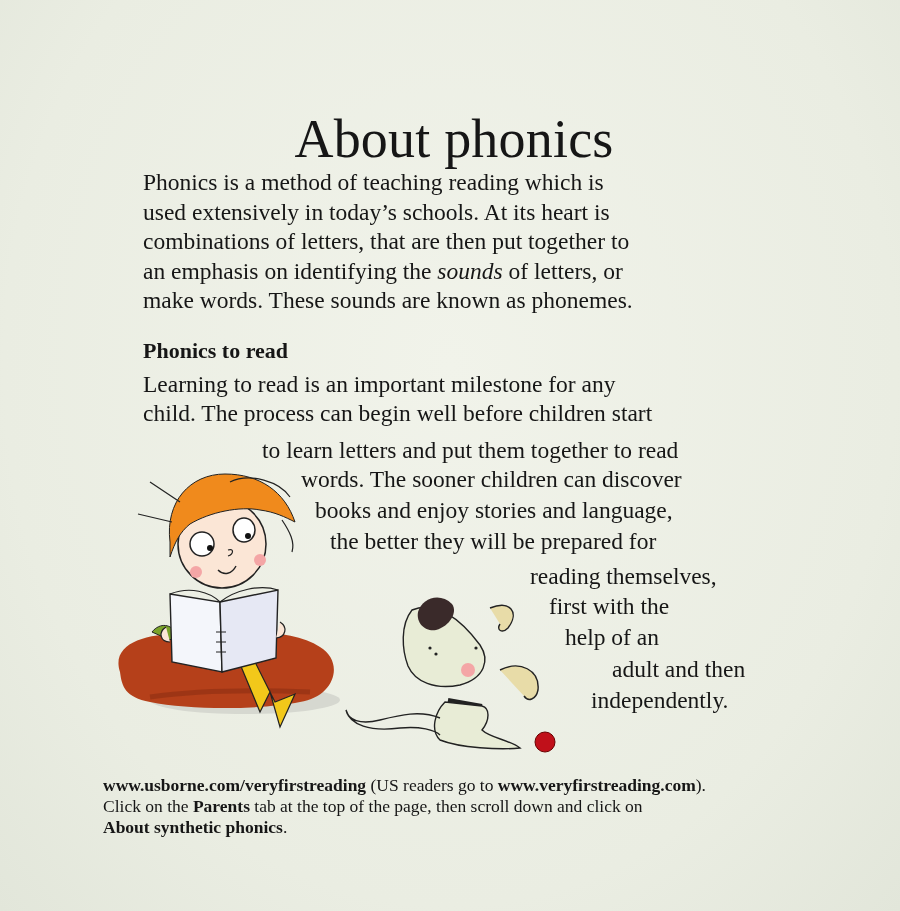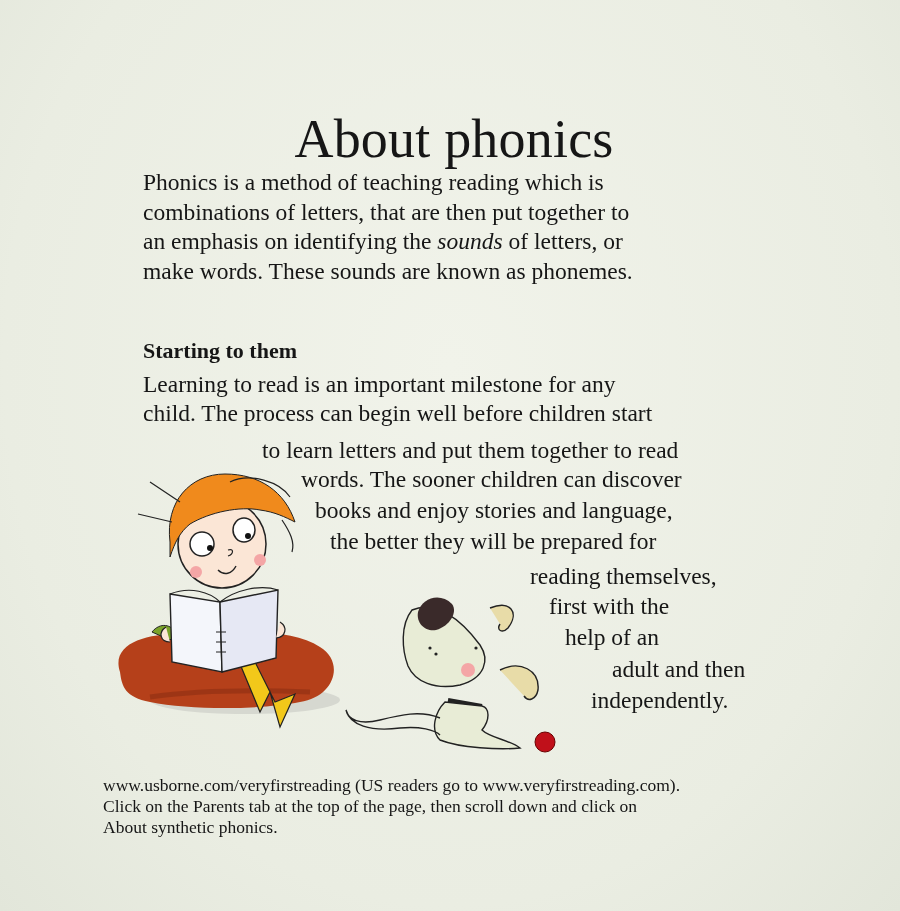--- a/index.html
+++ b/index.html
@@ -36,38 +36,39 @@
     font-family:"Liberation Serif", serif;
     font-size:23.5px; line-height:29px;
   }
   .flow .line { position:absolute; white-space:nowrap; }
   .footer {
     position:absolute; left:103px; top:775px; width:720px;
     font-family:"Liberation Serif", serif;
     font-size:17.5px; line-height:21px;
   }
   .footer .line { display:block; white-space:nowrap; }
-  b { font-weight:normal;margin-top:38px; }
+  b { font-weight:bold;margin-top:38px; }
   .illus { position:absolute; }
 </style>
 </head>
 <body>
 
 <div class="page">
 
   <h1 class="title">About phonics</h1>
 
   <div class="intro">
     <span class="line"><span>Phonics is a method of teaching reading which is</span></span>
+    <span class="line"><span>used extensively in today’s schools. At its heart is</span></span>
     <span class="line"><span>combinations of letters, that are then put together to</span></span>
     <span class="line"><span>an emphasis on identifying the </span><i>sounds</i><span> of letters, or</span></span>
     <span class="line"><span>make words. These sounds are known as phonemes.</span></span>
   </div>
 
-  <div class="heading">Starting to them</div>
+  <div class="heading">Phonics to read</div>
 
   <div class="flow">
     <span class="line" style="left:143px;top:370px">Learning to read is an important milestone for any</span>
     <span class="line" style="left:143px;top:399px">child. The process can begin well before children start</span>
     <span class="line" style="left:262px;top:436px">to learn letters and put them together to read</span>
     <span class="line" style="left:301px;top:465px">words. The sooner children can discover</span>
     <span class="line" style="left:315px;top:496px">books and enjoy stories and language,</span>
     <span class="line" style="left:330px;top:527px">the better they will be prepared for</span>
     <span class="line" style="left:530px;top:562px">reading themselves,</span>
     <span class="line" style="left:549px;top:592px">first with the</span>

